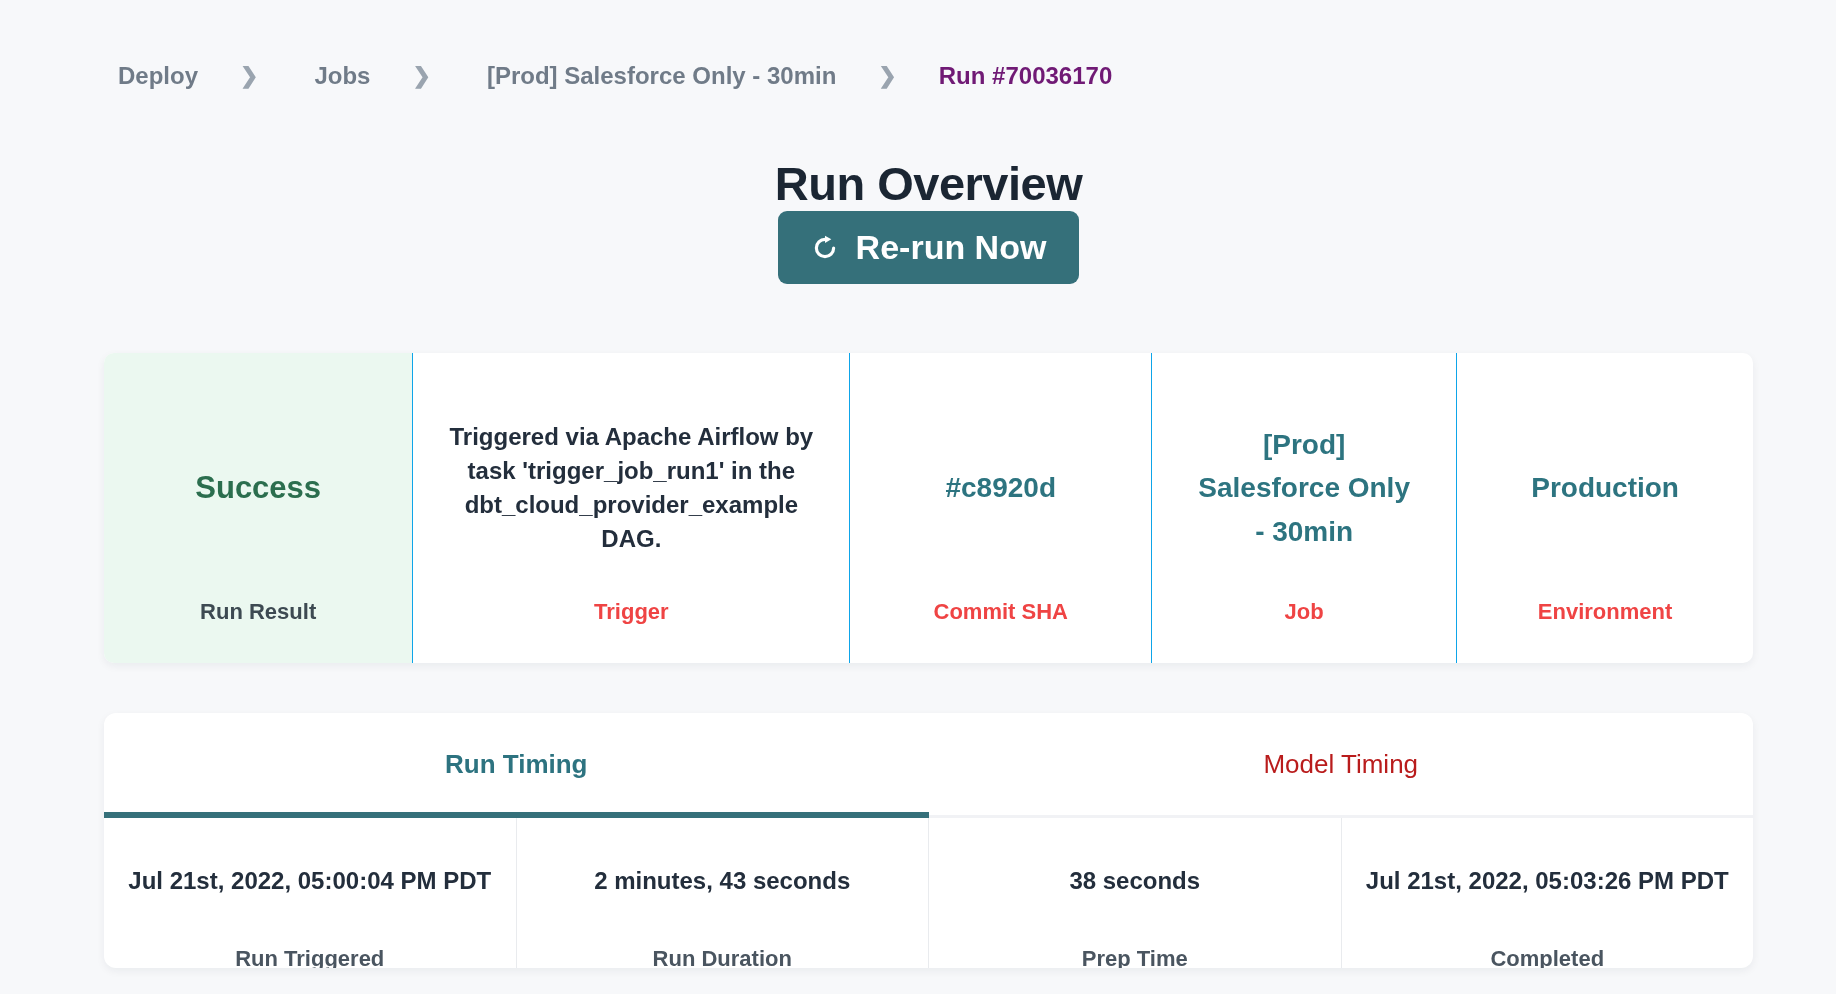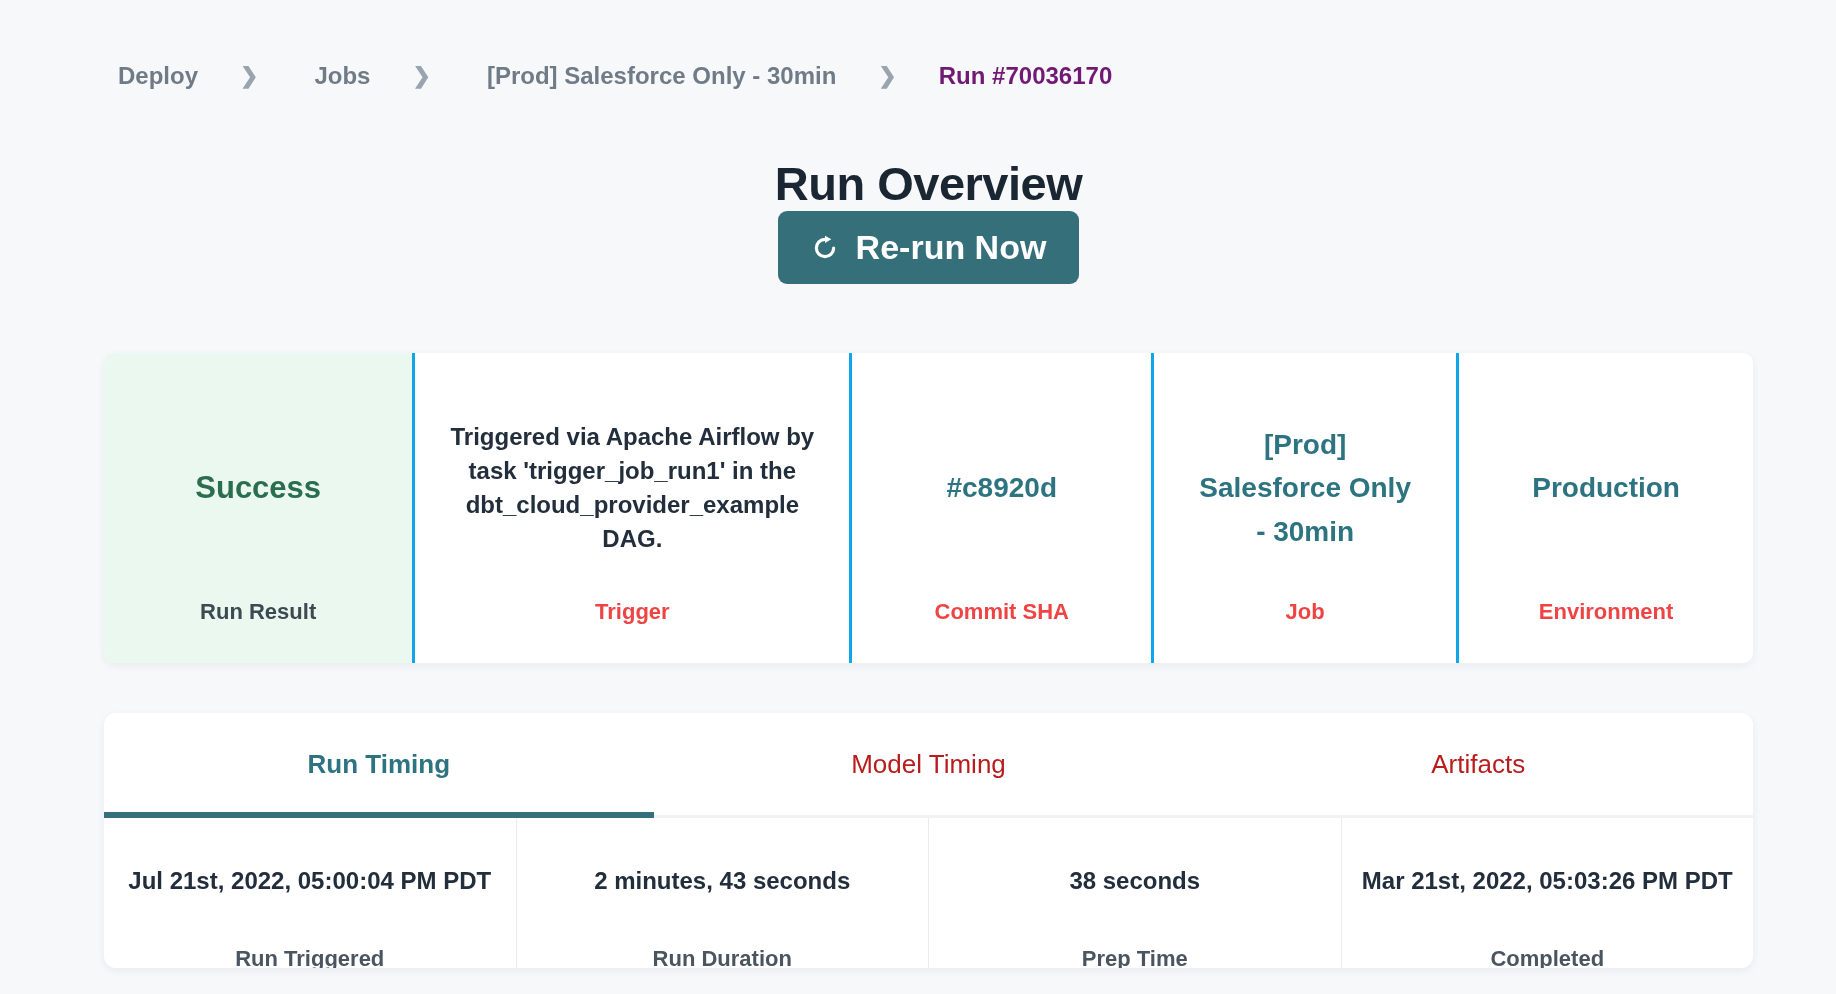--- a/index.html
+++ b/index.html
@@ -45,21 +45,21 @@
     margin-top:69px;
     display:flex;
     height:310px;
     background:#ffffff;
     border-radius:10px;
     box-shadow:0 3px 8px rgba(25,39,56,0.06);
     overflow:hidden;
   }
   .cell {
     display:flex; flex-direction:column;
-    border-left:3px solid #0ea5e9;
+    border-left:1px solid #0ea5e9;
   }
   .cell:first-child { border-left:none; }
   .cell-1 { flex:0 0 18.7%; }
   .cell-2 { flex:0 0 26.5%; }
   .cell-3 { flex:0 0 18.3%; }
   .cell-4 { flex:0 0 18.5%; }
   .cell-5 { flex:1; }
   .success-cell { background:#ebf8f0; }
   .cell-value-wrap {
     flex:1; display:flex; align-items:center; justify-content:center;
@@ -193,41 +193,40 @@
       <div class="cell-label">Environment</div>
     </div>
 
   </div>
 
   <div class="tabs-card">
 
     <div class="tab-strip">
       <div class="tab active">Run Timing</div>
       <div class="tab">Model Timing</div>
-      <div class="tab">Artifacts</div>
     </div>
 
     <div class="timing-row">
 
       <div class="timing-cell">
         <div class="timing-value">Jul 21st, 2022, 05:00:04 PM PDT</div>
         <div class="timing-label">Run Triggered</div>
       </div>
 
       <div class="timing-cell">
         <div class="timing-value">2 minutes, 43 seconds</div>
         <div class="timing-label">Run Duration</div>
       </div>
 
       <div class="timing-cell">
         <div class="timing-value">38 seconds</div>
         <div class="timing-label">Prep Time</div>
       </div>
 
       <div class="timing-cell">
-        <div class="timing-value">Mar 21st, 2022, 05:03:26 PM PDT</div>
+        <div class="timing-value">Jul 21st, 2022, 05:03:26 PM PDT</div>
         <div class="timing-label">Completed</div>
       </div>
 
     </div>
   </div>
 
 </div>
 
 </body></html>

